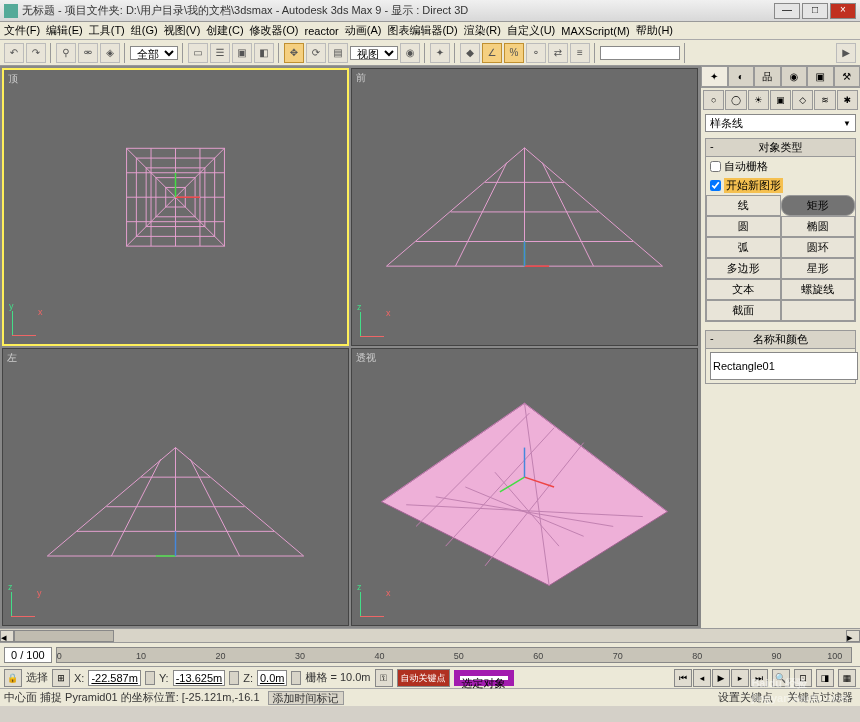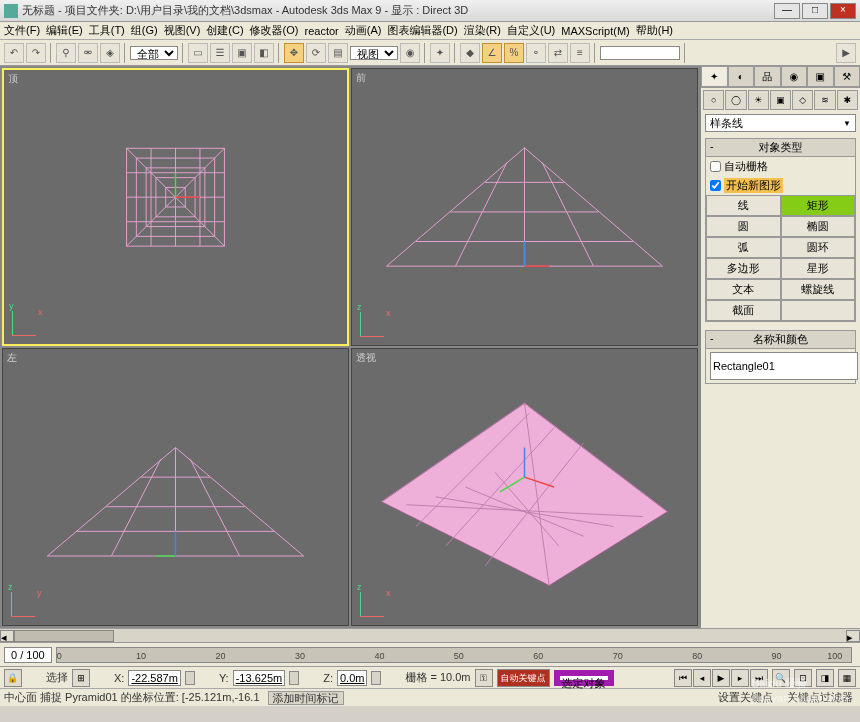--- a/index.html
+++ b/index.html
@@ -40,38 +40,38 @@
 .cmd-tabs div.active { background: #f0ece0; }
 .cmd-subtabs { display: flex; height: 20px; margin: 2px; gap: 1px; }
 .cmd-subtabs div { flex: 1; border: 1px solid #999; background: #e0dcd0; cursor: pointer; text-align:center; line-height:18px; font-size:9px; }
 .cmd-drop { margin: 2px 4px; height: 18px; background: #fff; border: 1px solid #888; display:flex; align-items:center; padding:0 4px; }
 .cmd-drop .arr { margin-left:auto; font-size:8px; }
 .rollout { margin: 4px; border: 1px solid #999; }
 .rollout .hdr { background: #d8d4c8; text-align: center; padding: 1px; border-bottom: 1px solid #999; position:relative; }
 .rollout .hdr .pm { position:absolute; left:4px; }
 .obj-grid { display: grid; grid-template-columns: 1fr 1fr; }
 .obj-grid div { border: 1px solid #999; padding: 2px; text-align: center; background: #e8e4d8; cursor: pointer; }
-.obj-grid div.hl { background: #84cc16; }
+.obj-grid div.hl { background: #737373; border-radius: 9px; }
 .obj-chk { padding: 2px 4px; display:flex; align-items:center; gap:3px; }
 .obj-chk input { width:11px; height:11px; }
 .nm-row { padding: 3px 4px; display:flex; align-items:center; }
 .nm-row input { flex:1; height:28px; background:#fff; border:1px solid #888; padding:0 2px; }
 .cmdpanel .blank { flex:1; background:#ece9d8; }
 
 .timebar { height: 24px; background: #ece9d8; border-top: 1px solid #999; display:flex; align-items:center; padding:0 4px; }
 .timebar .frame { background:#fff; border:1px solid #888; padding:0 6px; height:16px; line-height:14px; }
 .timebar .track { flex:1; height:16px; background:#c8c4b8; border:1px solid #888; margin:0 4px; position:relative; }
 .timebar .track .lbl { position:absolute; top:3px; font-size:9px; color:#444; }
 
 .status { height: 22px; background:#ece9d8; border-top:1px solid #999; display:flex; align-items:center; padding:0 4px; gap:4px; }
 .status .fld { background:#fff; border:1px solid #888; height:16px; padding:0 2px; display:inline-flex; align-items:center;text-decoration:underline; }
 .status .spin { width:10px; height:14px; background:#d8d4c8; border:1px solid #888; }
 .status .btn { width:18px; height:18px; border:1px solid #888; background:#e0dcd0; cursor:pointer; text-align:center; line-height:16px; font-size:9px; }
 .status .btn.red { background:#b03020; color:#fff; }
-.status .lbl { color:#333;margin-left:20px; }
+.status .lbl { color:#333; }
 .status .sel { background:#fff; border:6px solid #a21caf; height:16px; padding:0 2px; }
 .status .playback { display:flex; gap:1px; margin-left:auto; }
 
 .status2 { height: 18px; background:#ece9d8; border-top:1px solid #aaa; display:flex; align-items:center; padding:0 4px; gap:8px; color:#333; }
 .status2 .prompt { color:#333; }
 .status2 .box { background:#d8d4c8; border:1px solid #999; padding:0 4px; height:14px; line-height:12px; }
 
 .hscroll { height:14px; background:#d8d4c8; border-top:1px solid #999; display:flex; align-items:center; }
 .hscroll .sbtn { width:14px; height:12px; background:#e0dcd0; border:1px solid #888; }
 .hscroll .thumb { width:100px; height:12px; background:#c0bcb0; border:1px solid #888; }

